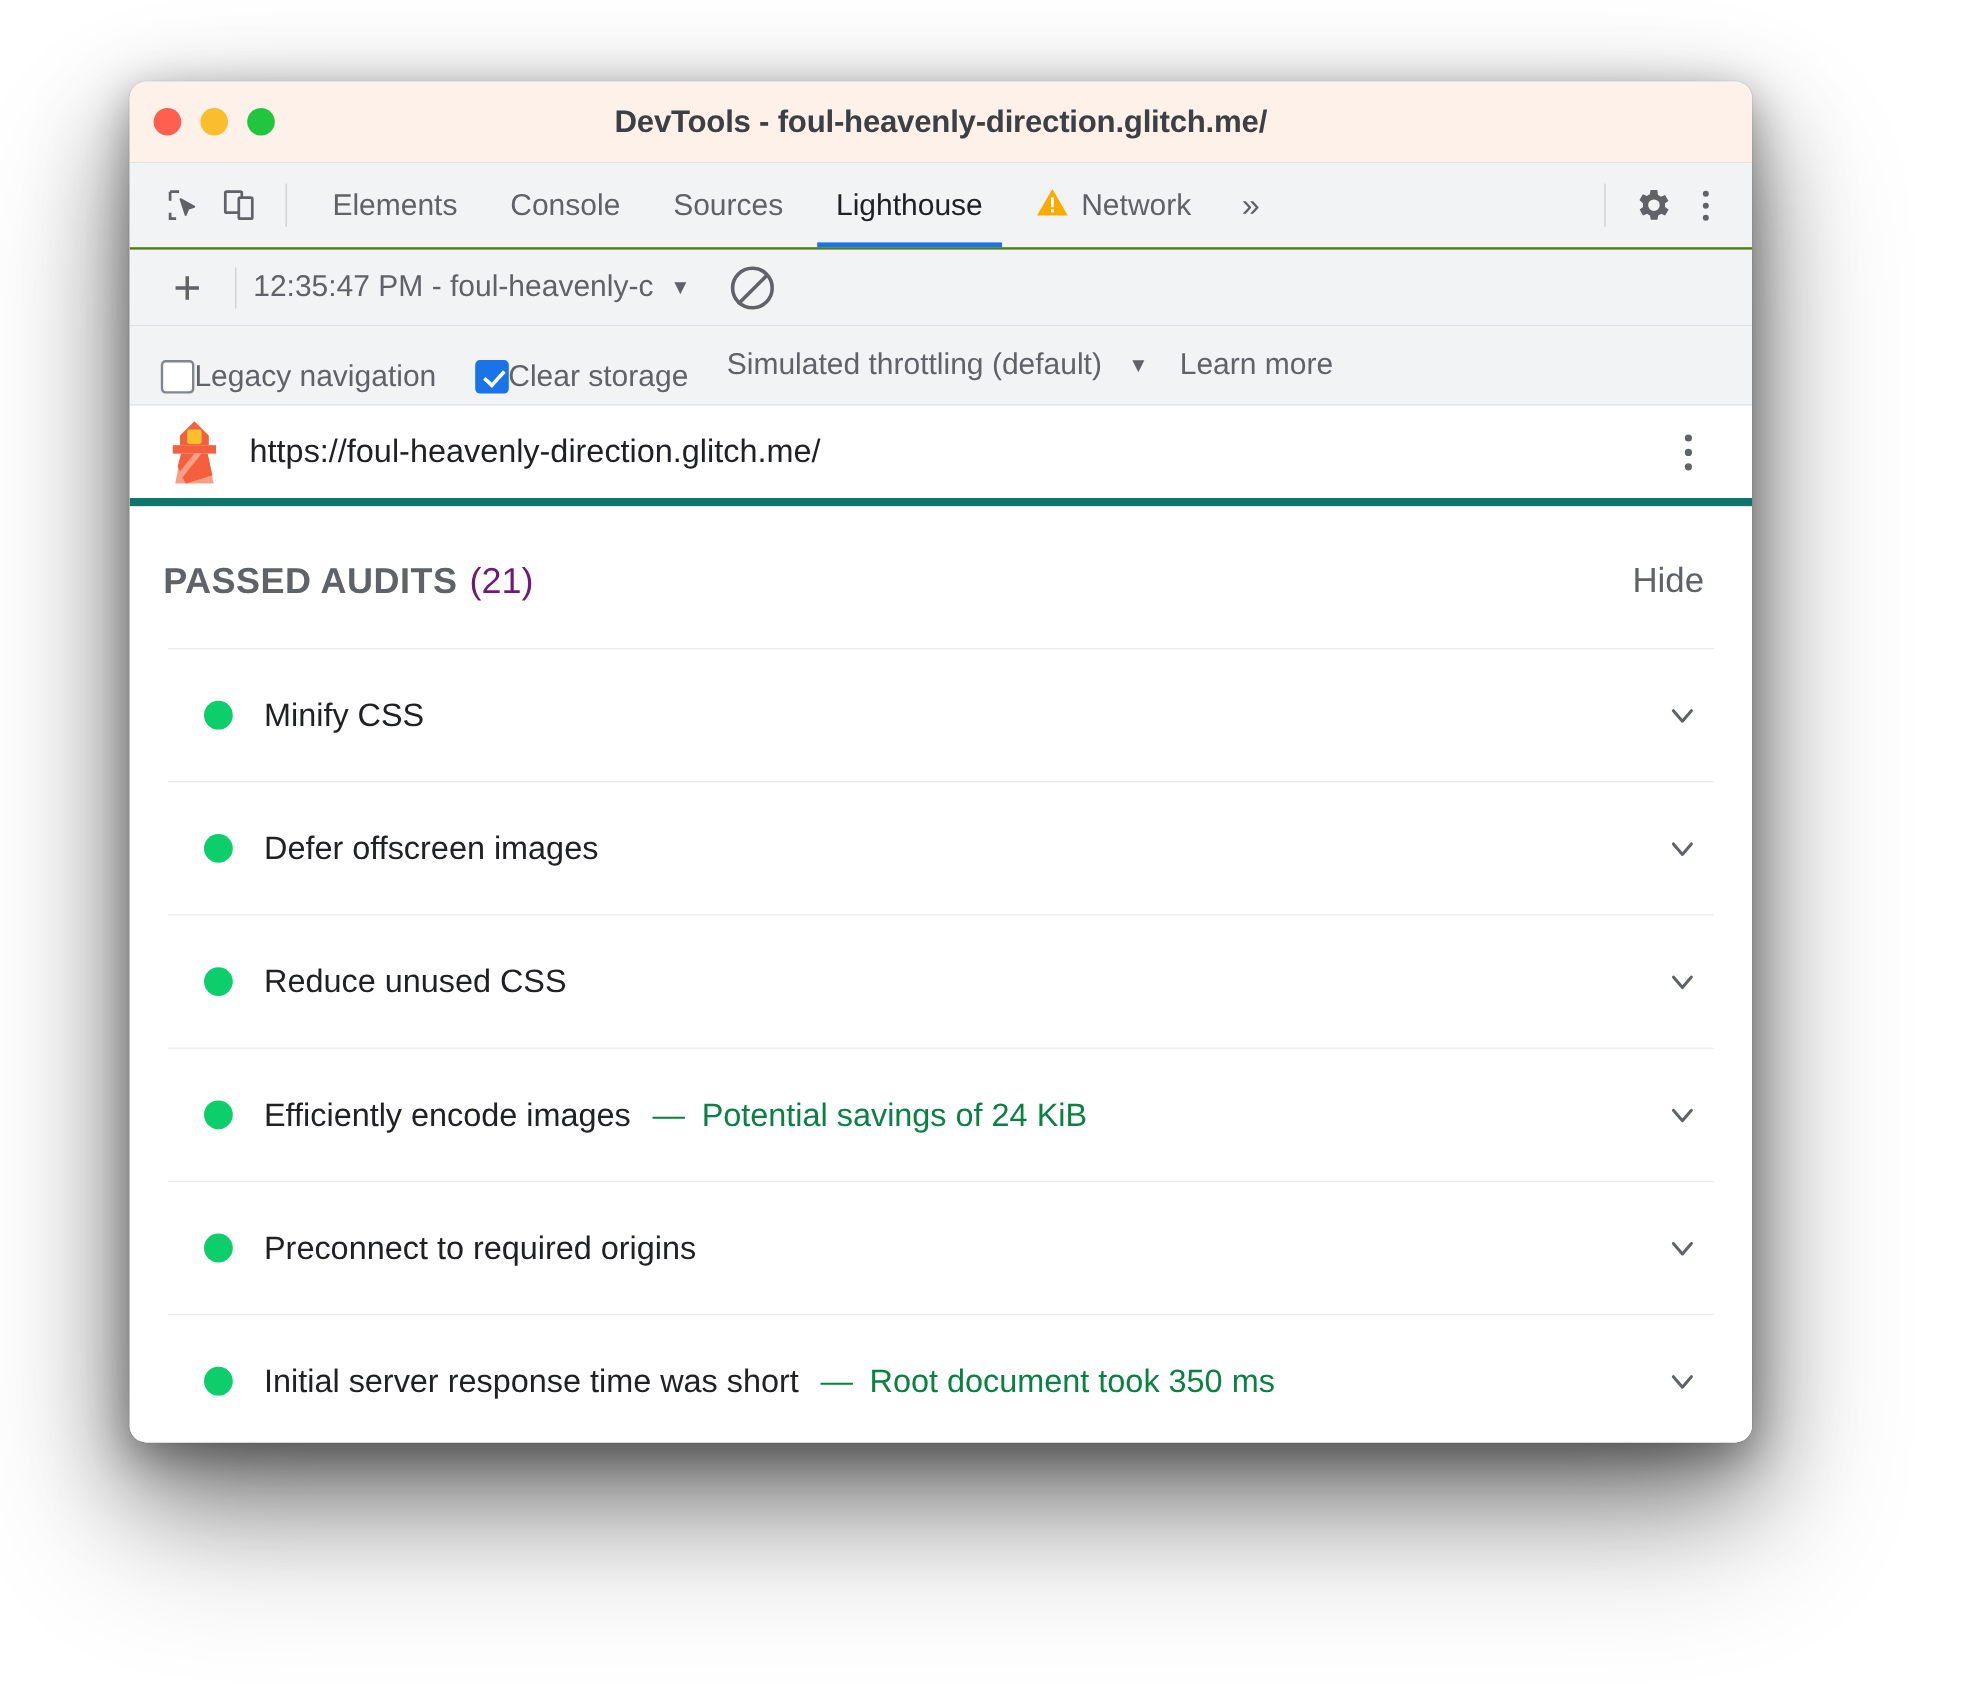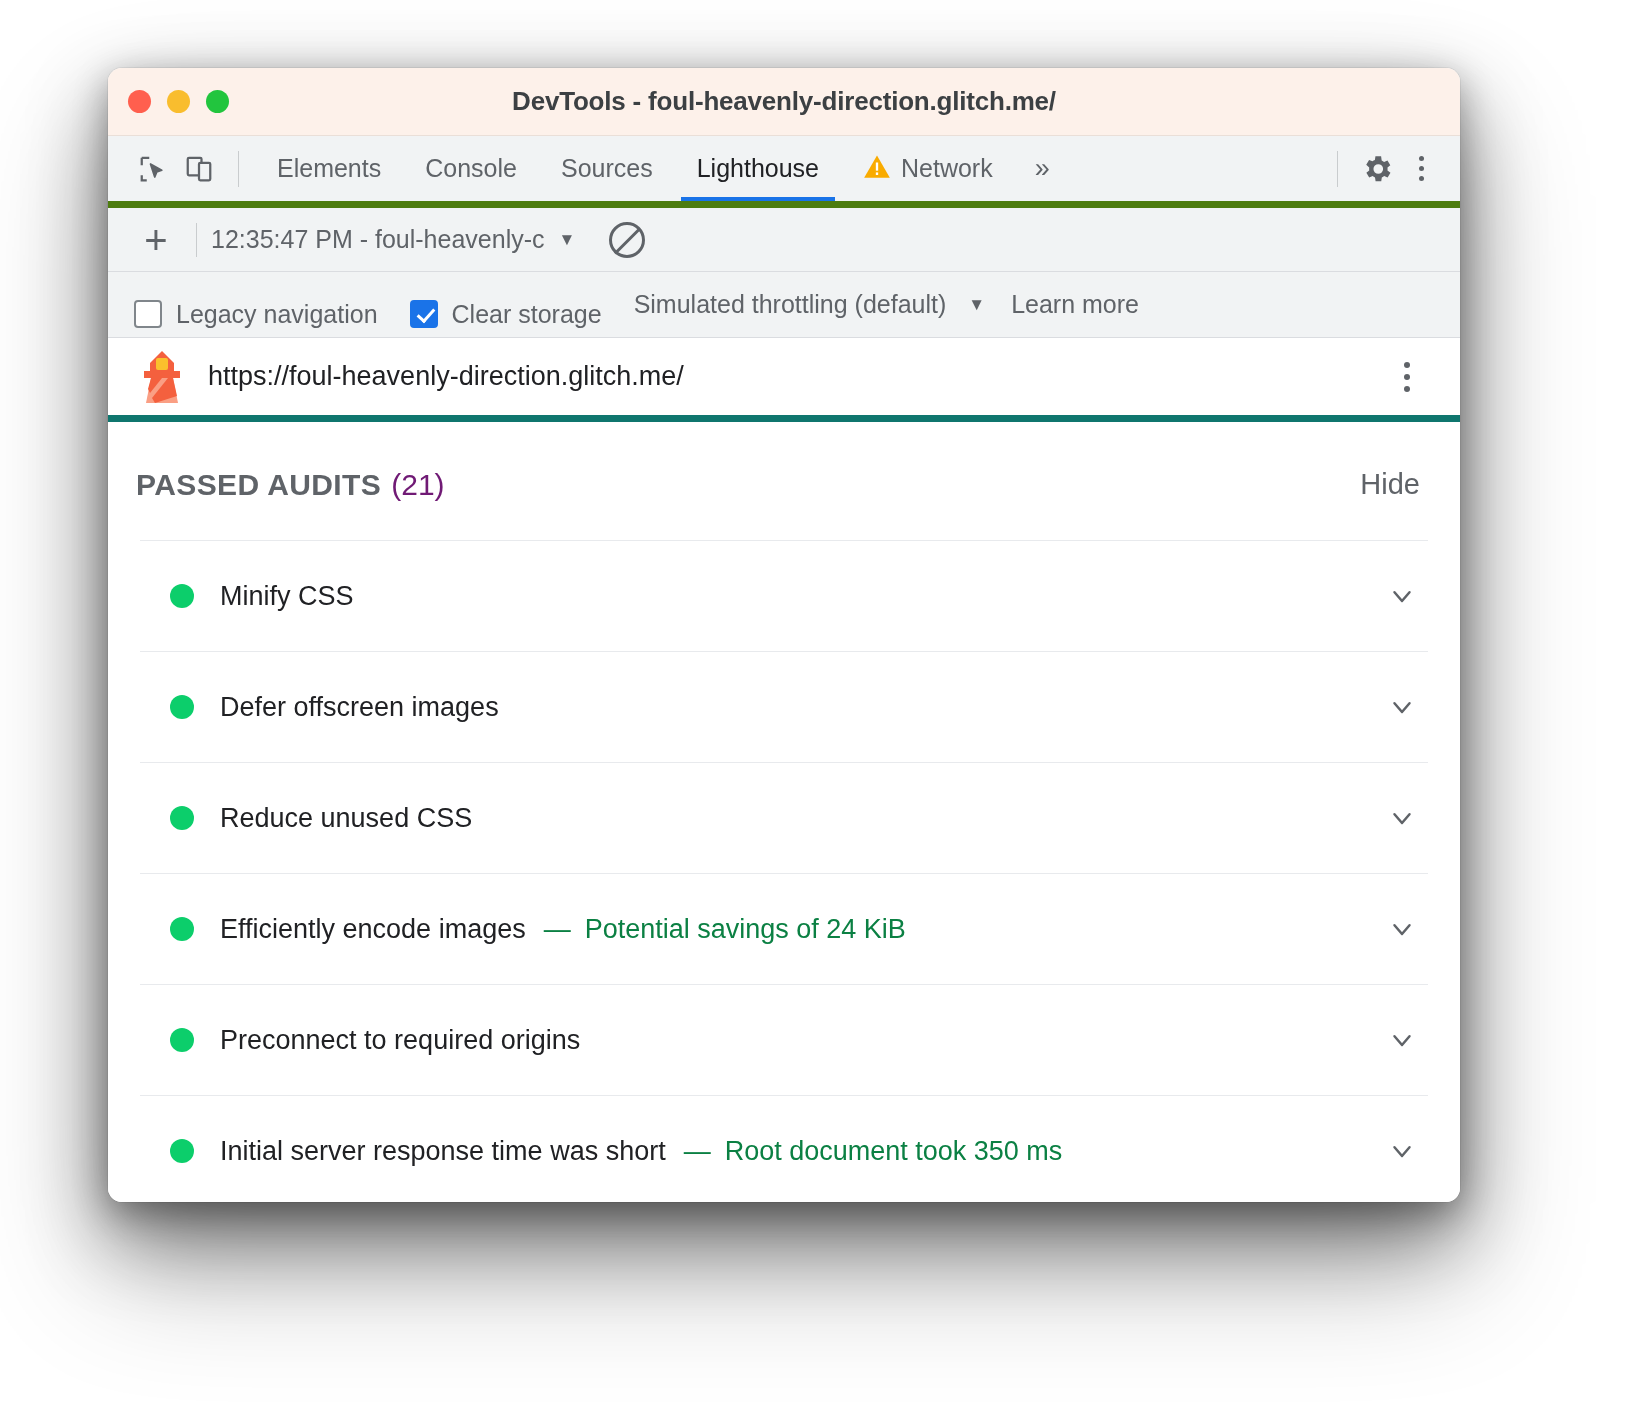--- a/index.html
+++ b/index.html
@@ -48,21 +48,21 @@
     text-align: center;
     font-size: 26px;
     font-weight: bold;
     color: #3c4043;
     letter-spacing: -0.2px;
   }
   
   .tabstrip {
     height: 72px;
     background: #f1f3f4;
-    border-bottom: 7px solid #4d7c0f;
+    border-bottom: 2px solid #4d7c0f;
     display: flex;
     align-items: center;
     padding: 0 18px 0 22px;
     position: relative;
   }
   .icon-btn {
     width: 46px; height: 46px;
     display: flex; align-items: center; justify-content: center;
     color: #5f6368;
   }
@@ -135,21 +135,21 @@
     height: 66px;
     background: #f1f3f4;
     border-bottom: 1px solid #dadce0;
     display: flex;
     align-items: center;
     padding-left: 26px;
     gap: 0px;
     font-size: 25px;
     color: #5f6368;
   }
-  .chk-wrap { display: flex; align-items: center; gap: 14px; margin-right: 32px; margin-top: 19px; }
+  .chk-wrap { display: flex; align-items: center; margin-right: 32px; margin-top: 19px; }
   .chk {
     width: 28px; height: 28px;
     border: 2px solid #80868b;
     border-radius: 4px;
     background: #ffffff;
   }
   .chk.on {
     background: #1a73e8;
     border-color: #1a73e8;
     position: relative;

